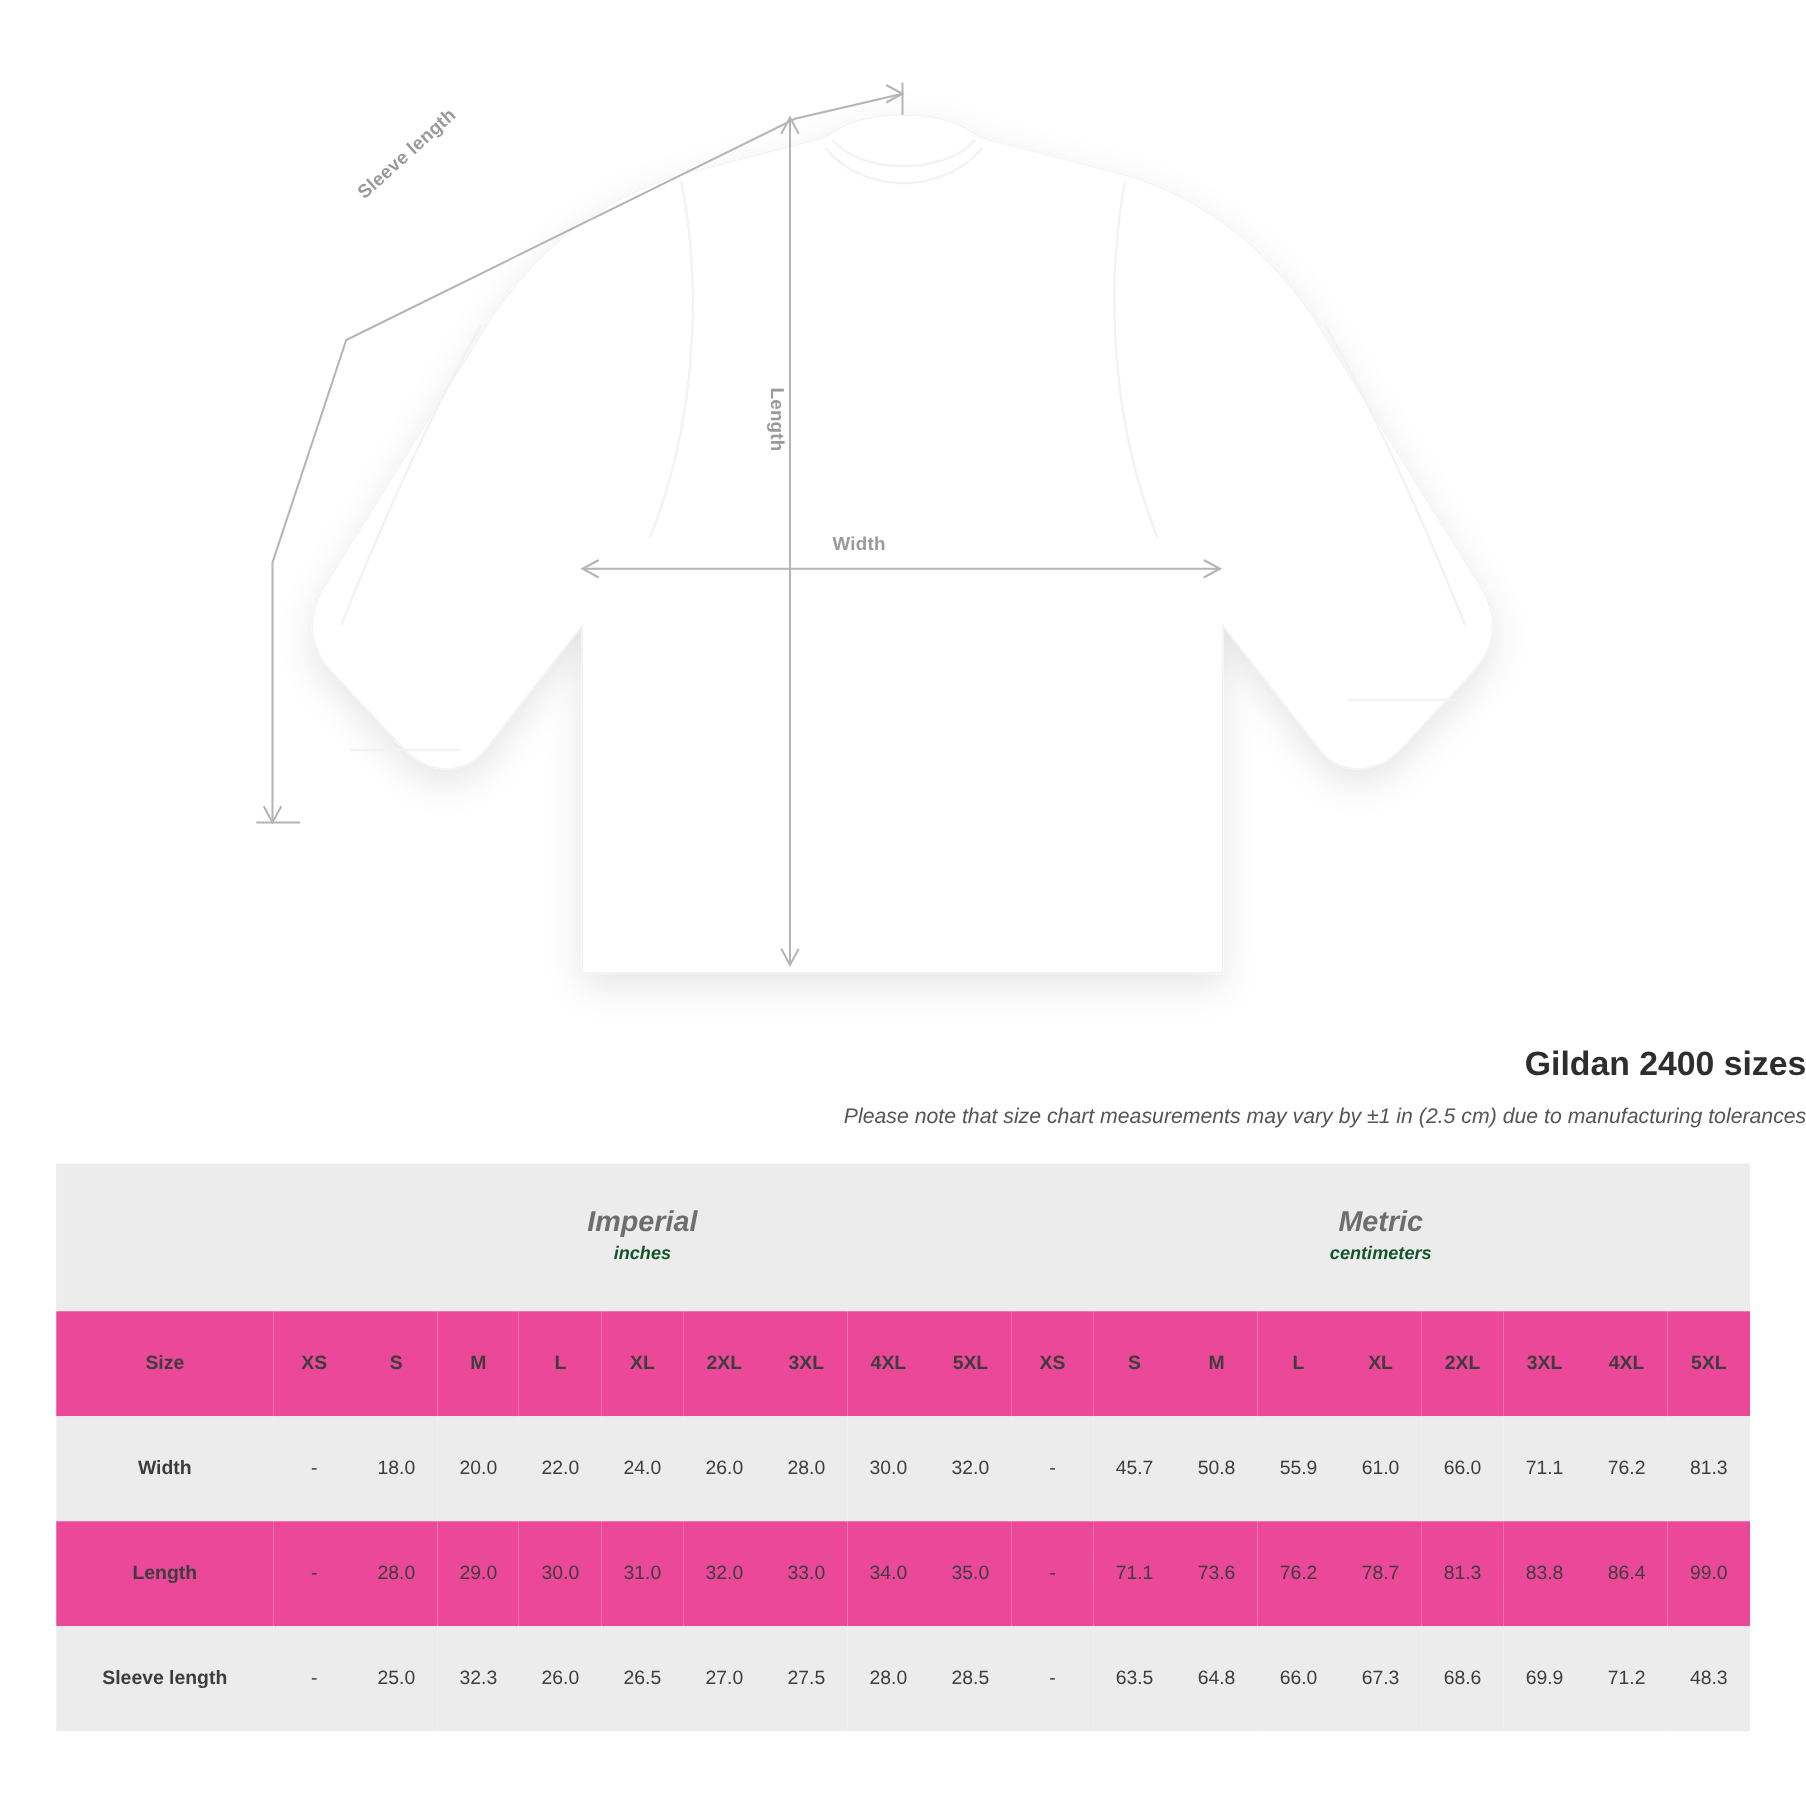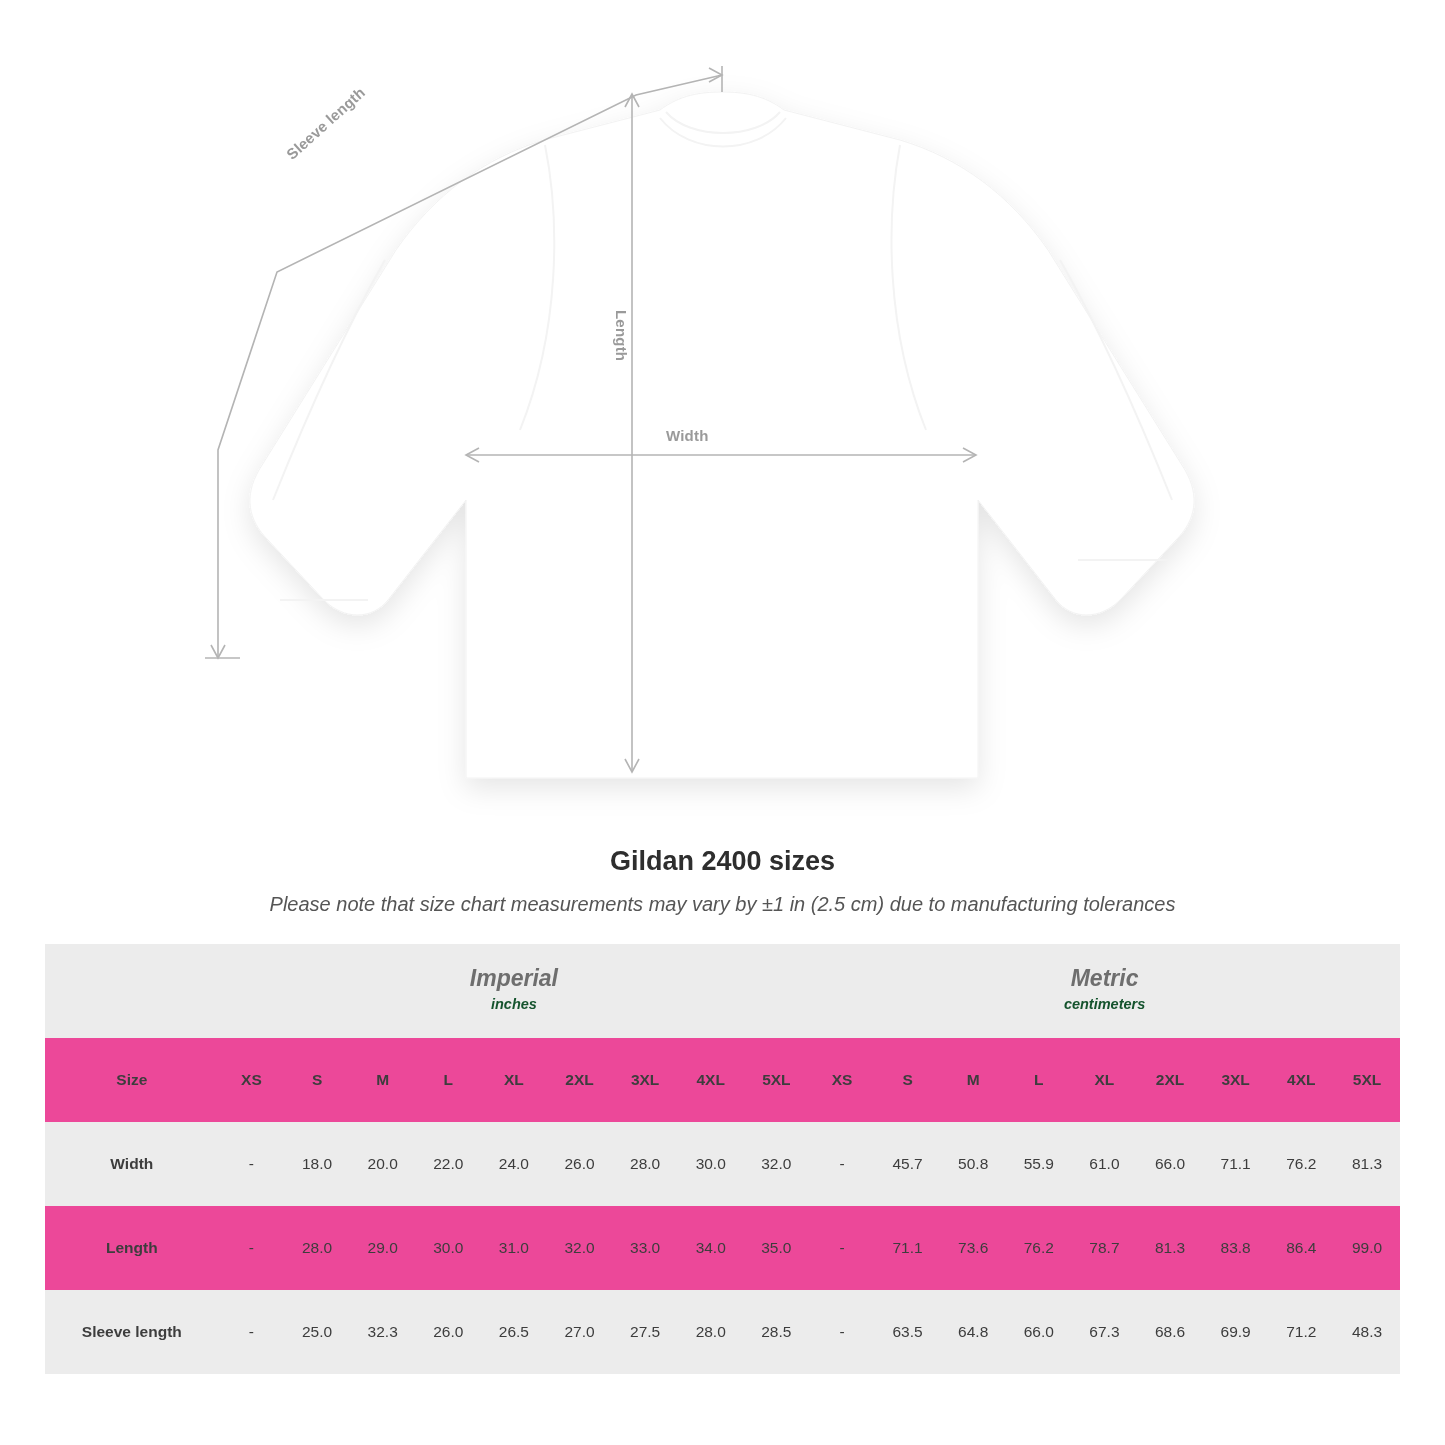--- a/index.html
+++ b/index.html
@@ -50,31 +50,31 @@
   }
   .dim-sleeve {
     left: 283px;
     top: 150px;
     transform: rotate(-42deg);
     transform-origin: left top;
   }
 
   
   .title-block {
-    text-align: center;
-    margin-top: 26px;
+    text-align: right;
+    margin-top: 16px;
   }
   .chart-title {
     font-size: 27px;
     font-weight: bold;
     color: #2e2e2e;
     margin: 0;
   }
   .chart-note {
-    font-size: 20px;
+    font-size: 17px;
     font-style: italic;
     color: #555555;
     margin: 16px 0 0 0;
   }
 
   
   .table-wrap {
     margin: 28px 45px 0 45px;
     width: 1355px;
   }
@@ -87,21 +87,21 @@
   table.size-chart td {
     text-align: center;
     font-size: 15.5px;
     color: #3d3d3d;
     padding: 0;
     height: 84px;
     vertical-align: middle;
   }
   .unit-head {
     background: #ececec;
-    height: 94px;
+    height: 118px;
   }
   .unit-head .unit-name {
     font-size: 23px;
     font-style: italic;
     font-weight: bold;
     color: #6e6e6e;
     line-height: 1.15;
   }
   .unit-head .unit-sub {
     font-size: 14.5px;

